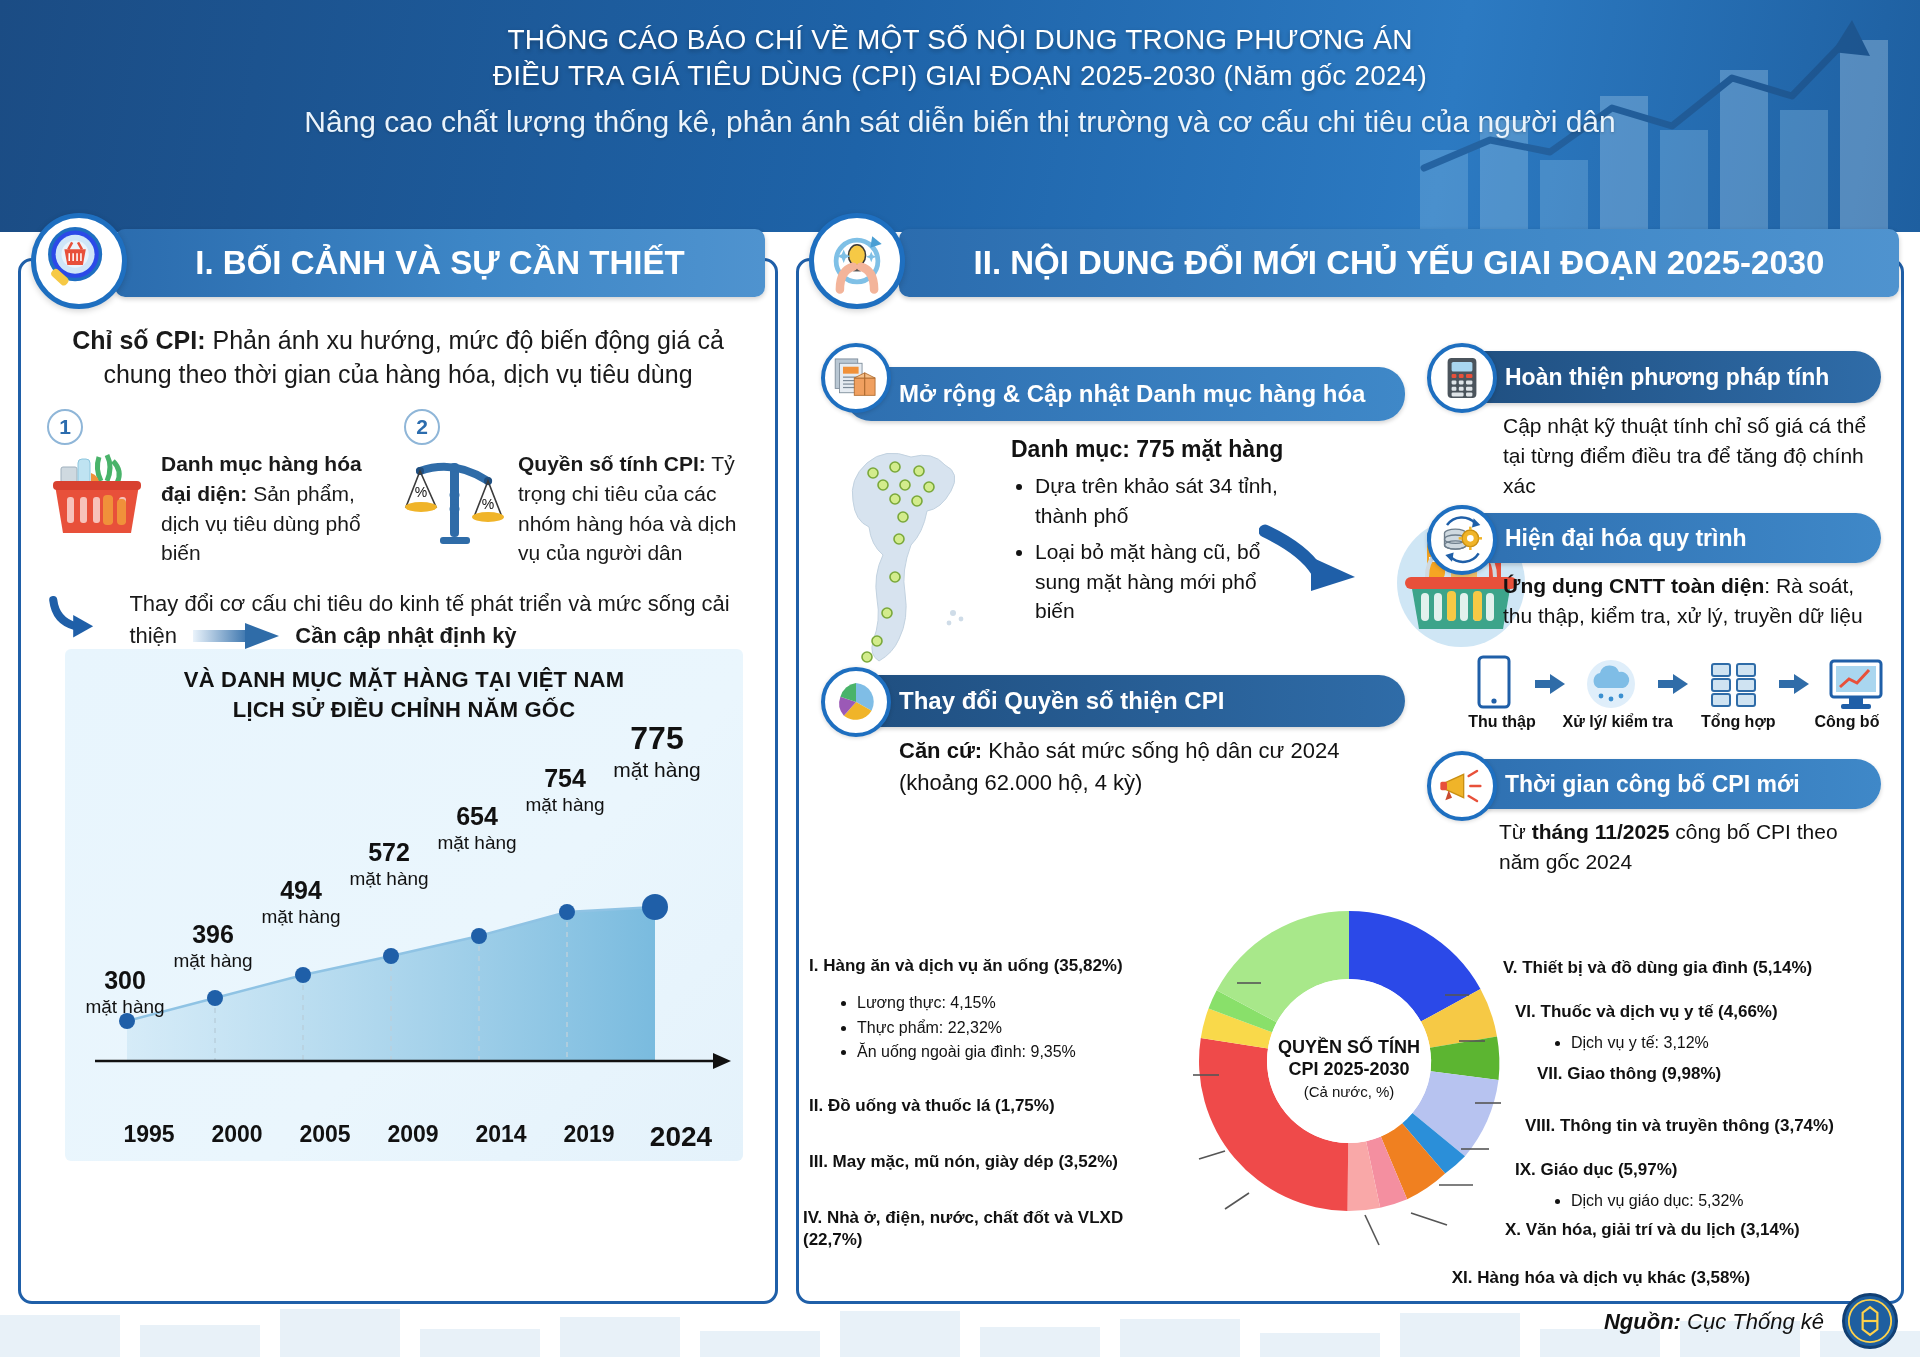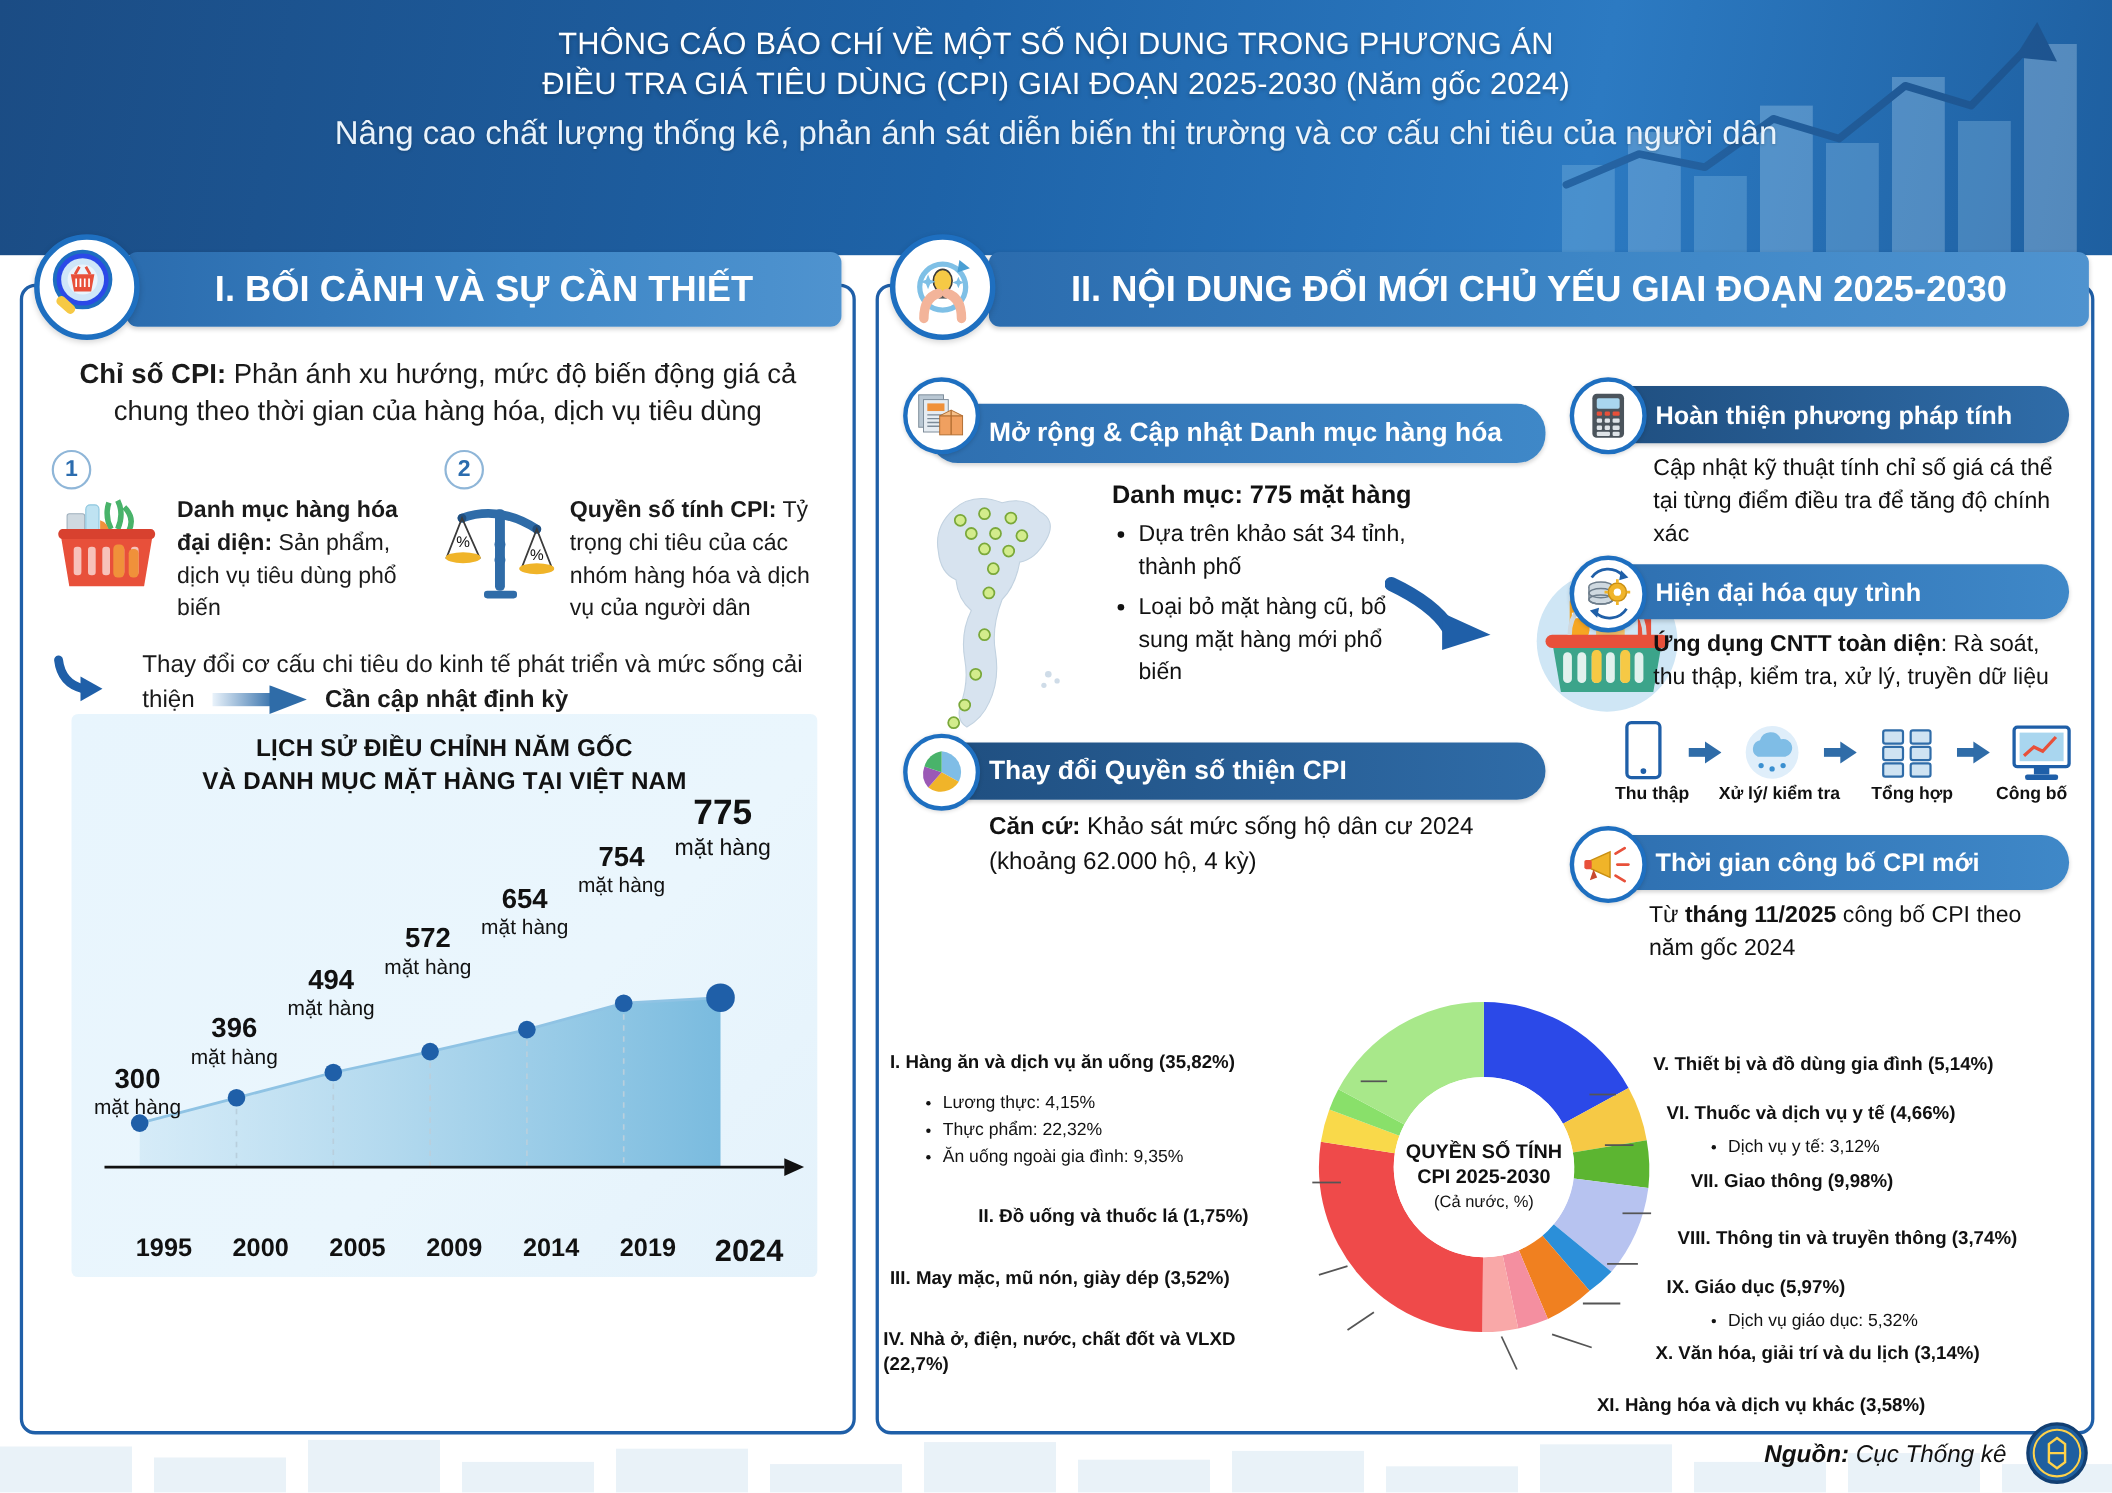--- a/index.html
+++ b/index.html
@@ -253,22 +253,22 @@
               <polygon points="52,0 86,13 52,26" fill="#2f6ca8"></polygon>
             </svg>
           </span>
           <b>Cần cập nhật định kỳ</b>
         </div>
       </div>
     </div>
 
     <div class="chart-card">
       <div class="chart-title">
+        <div>VÀ DANH MỤC MẶT HÀNG TẠI VIỆT NAM</div>
         <div>LỊCH SỬ ĐIỀU CHỈNH NĂM GỐC</div>
-        <div>VÀ DANH MỤC MẶT HÀNG TẠI VIỆT NAM</div>
       </div>
 
       <svg class="chart-svg" width="678" height="398" viewBox="0 0 678 398">
         <defs>
           <linearGradient id="areaFill" x1="0" y1="0" x2="1" y2="0">
             <stop offset="0" stop-color="#cfe8f6" stop-opacity=".75"></stop>
             <stop offset="1" stop-color="#74b8dd" stop-opacity=".95"></stop>
           </linearGradient>
         </defs>
 
@@ -606,21 +606,21 @@
           <line x1="90" y1="214" x2="64" y2="214"></line>
         </g>
       </svg>
 
       <div class="dlab" style="left:10px; top:646px; width:326px;">I. Hàng ăn và dịch vụ ăn uống (35,82%)</div>
       <ul class="bl" style="position:absolute; left:34px; top:678px; width:300px;">
         <li style="font-size:16px; margin-bottom:2px;">Lương thực: 4,15%</li>
         <li style="font-size:16px; margin-bottom:2px;">Thực phẩm: 22,32%</li>
         <li style="font-size:16px; margin-bottom:2px;">Ăn uống ngoài gia đình: 9,35%</li>
       </ul>
-      <div class="dlab" style="left:10px; top:786px; width:326px;text-align:right;">II. Đồ uống và thuốc lá (1,75%)</div>
+      <div class="dlab" style="left:10px; top:786px; width:326px;">II. Đồ uống và thuốc lá (1,75%)</div>
       <div class="dlab" style="left:10px; top:842px; width:326px;">III. May mặc, mũ nón, giày dép (3,52%)</div>
       <div class="dlab" style="left:4px;  top:898px; width:340px;">IV. Nhà ở, điện, nước, chất đốt và VLXD (22,7%)</div>
 
       <div class="dlab" style="left:704px; top:648px; width:390px;">V. Thiết bị và đồ dùng gia đình (5,14%)</div>
       <div class="dlab" style="left:716px; top:692px; width:380px;">VI. Thuốc và dịch vụ y tế (4,66%)</div>
       <ul class="bl" style="position:absolute; left:748px; top:718px; width:340px;">
         <li style="font-size:16px;">Dịch vụ y tế: 3,12%</li>
       </ul>
       <div class="dlab" style="left:738px; top:754px; width:360px;">VII. Giao thông (9,98%)</div>
       <div class="dlab" style="left:726px; top:806px; width:372px;">VIII. Thông tin và truyền thông (3,74%)</div>

